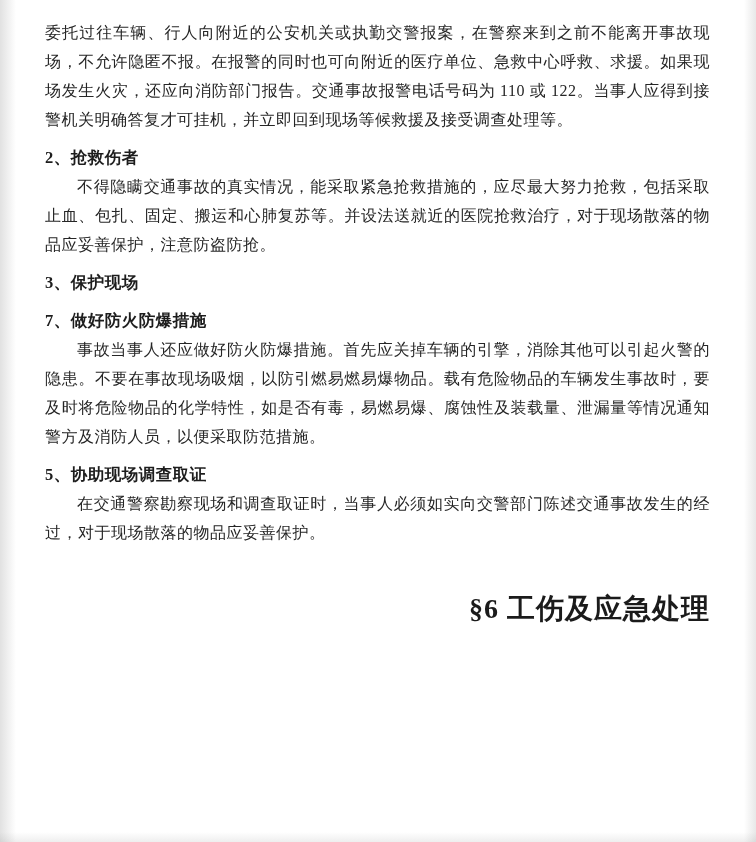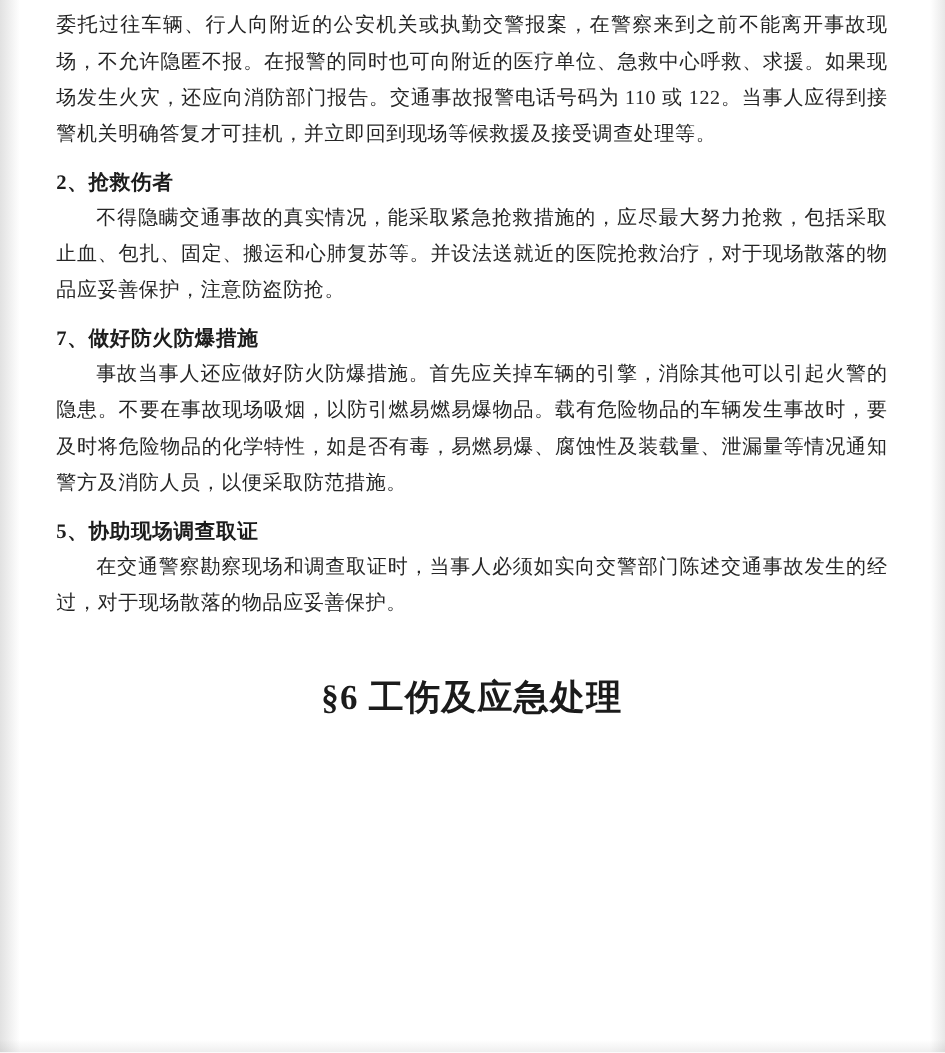--- a/index.html
+++ b/index.html
@@ -5,21 +5,21 @@
   html, body {
     margin: 0;
     padding: 0;
     background: #ffffff;
   }
   .page {
     position: relative;
     width: 756px;
     height: 842px;
     box-sizing: border-box;
-    padding: 6px 46px 0 45px;
+    padding: 18px 46px 0 45px;
     overflow: hidden;
     font-family: "Liberation Serif", "DejaVu Serif", serif;
     color: #262626;
     
     background:
       linear-gradient(to right, rgba(90,90,90,0.18), rgba(90,90,90,0.0) 16px),
       linear-gradient(to left,  rgba(90,90,90,0.14), rgba(90,90,90,0.0) 12px),
       linear-gradient(to top,   rgba(90,90,90,0.10), rgba(90,90,90,0.0) 10px),
       #ffffff;
   }
@@ -40,35 +40,36 @@
     line-height: 29px;
     font-weight: bold;
     color: #1d1d1d;
     letter-spacing: 0.5px;
   }
   h1.chapter-heading {
     margin: 42px 0 13px 0;
     font-size: 28px;
     line-height: 40px;
     font-weight: bold;
-    text-align: center;
+    text-align: right;
     color: #1b1b1b;
     letter-spacing: 1px;
   }
 </style>
 </head>
 <body>
 
 <div class="page">
 
   <p class="body-text no-indent">委托过往车辆、行人向附近的公安机关或执勤交警报案，在警察来到之前不能离开事故现场，不允许隐匿不报。在报警的同时也可向附近的医疗单位、急救中心呼救、求援。如果现场发生火灾，还应向消防部门报告。交通事故报警电话号码为 110 或 122。当事人应得到接警机关明确答复才可挂机，并立即回到现场等候救援及接受调查处理等。</p>
 
   <h3 class="section-heading">2、抢救伤者</h3>
   <p class="body-text">不得隐瞒交通事故的真实情况，能采取紧急抢救措施的，应尽最大努力抢救，包括采取止血、包扎、固定、搬运和心肺复苏等。并设法送就近的医院抢救治疗，对于现场散落的物品应妥善保护，注意防盗防抢。</p>
 
+  <h3 class="section-heading">3、保护现场</h3>
 
   <h3 class="section-heading">7、做好防火防爆措施</h3>
   <p class="body-text">事故当事人还应做好防火防爆措施。首先应关掉车辆的引擎，消除其他可以引起火警的隐患。不要在事故现场吸烟，以防引燃易燃易爆物品。载有危险物品的车辆发生事故时，要及时将危险物品的化学特性，如是否有毒，易燃易爆、腐蚀性及装载量、泄漏量等情况通知警方及消防人员，以便采取防范措施。</p>
 
   <h3 class="section-heading">5、协助现场调查取证</h3>
   <p class="body-text">在交通警察勘察现场和调查取证时，当事人必须如实向交警部门陈述交通事故发生的经过，对于现场散落的物品应妥善保护。</p>
 
   <h1 class="chapter-heading">§6 工伤及应急处理</h1>
 
 

